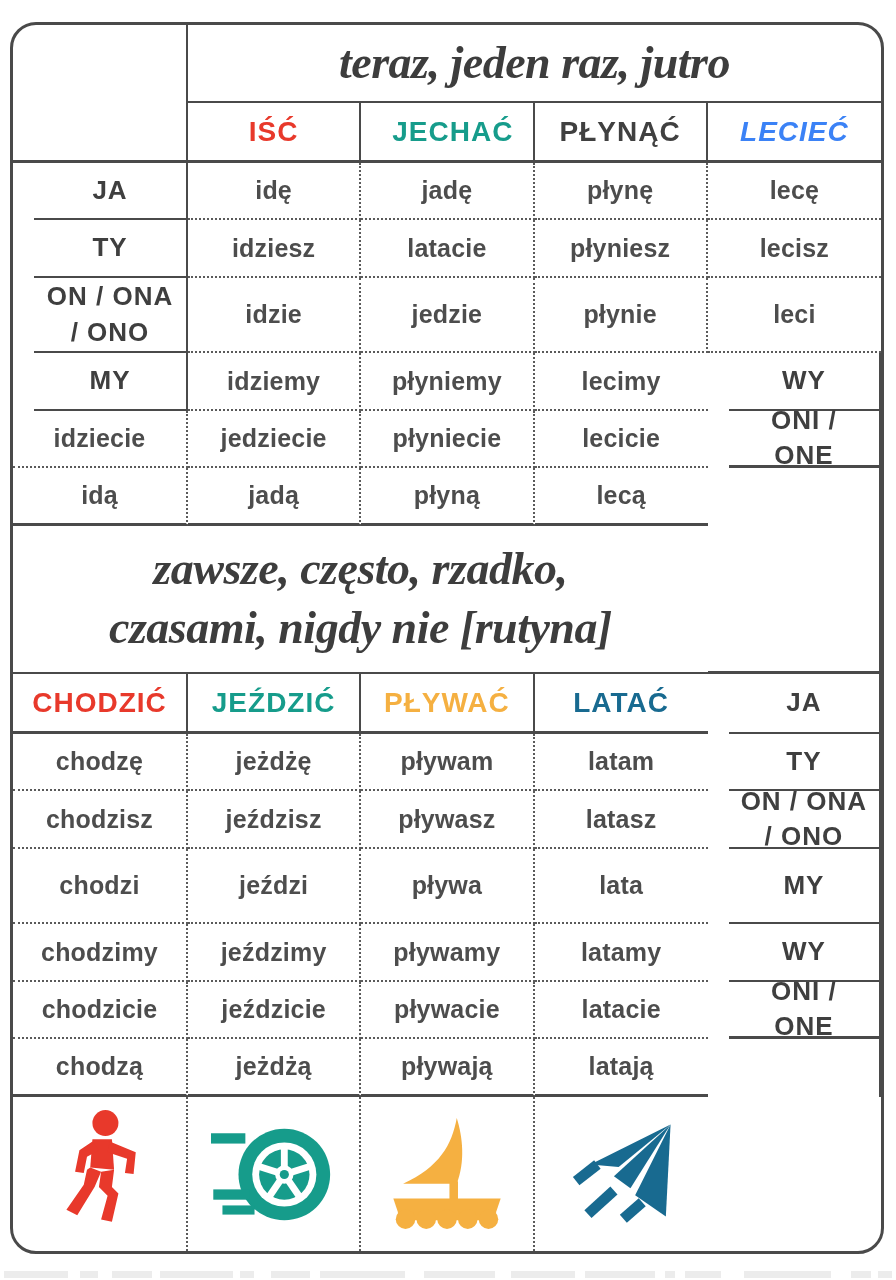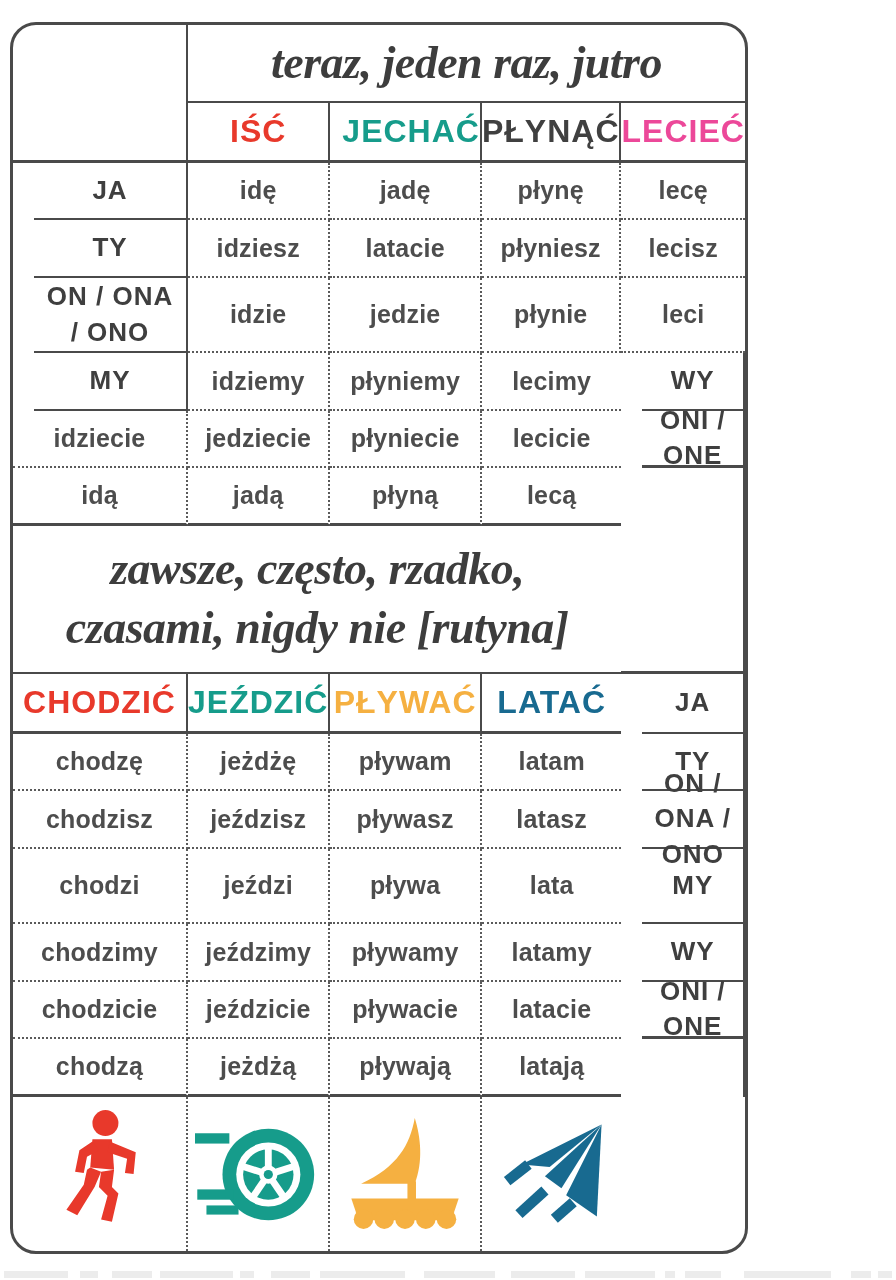--- a/index.html
+++ b/index.html
@@ -1,40 +1,40 @@
 <!DOCTYPE html>
 <html><head>
 <meta charset="utf-8">
 <style>
   html,body{margin:0;padding:0;background:#ffffff;}
   body{width:896px;height:1280px;position:relative;overflow:hidden;
        font-family:"Liberation Sans",sans-serif;}
 
   .grid{
-    position:absolute;left:10px;top:22px;width:738px;height:1232px;
+    position:absolute;left:10px;top:22px;width:874px;height:1232px;
     box-sizing:border-box;border:3px solid #4a4a4a;border-radius:26px;
     overflow:hidden;background:#fff;
     display:grid;
     grid-template-columns:175px repeat(4,1fr);
     grid-template-rows:78px 60px 57px 58px 75px 58px 57px 58px 148px 60px 57px 58px 75px 58px 57px 58px 1fr;
   }
   .cell{display:flex;align-items:center;justify-content:center;
         box-sizing:border-box;text-align:center;}
   .sp2r{grid-row:span 2;}
   .sp4c{grid-column:span 4;}
   
   .sr{border-right:2px solid #4a4a4a;}
   .sb{border-bottom:2px solid #4a4a4a;}
   .SB{border-bottom:3px solid #4a4a4a;}
   .dr{border-right:2px dotted #5a5a5a;}
   .db{border-bottom:2px dotted #5a5a5a;}
 
   .hdr{font-family:"Liberation Serif",serif;font-style:italic;font-weight:bold;
        color:#3d3d3d;font-size:46px;line-height:1.28;letter-spacing:-0.5px;}
-  .verb{font-weight:bold;font-size:32px;letter-spacing:1px;}
+  .verb{font-weight:bold;font-size:28px;letter-spacing:1px;}
   .pron{font-weight:bold;font-size:26px;color:#3f3f3f;letter-spacing:1px;
         line-height:1.35;padding:0 10px;margin-left:21px;}
   .conj{font-weight:bold;font-size:25px;color:#4d4d4d;letter-spacing:0.2px;}
   .icon-cell svg{display:block;}
 
   #strip{position:absolute;left:0;top:1271px;width:896px;height:7px;}
   #strip div{position:absolute;top:0;height:7px;}
 </style>
 </head>
 <body>
@@ -49,21 +49,21 @@
   <div class="cell verb sr SB">
     <span style="color: rgb(232, 57, 43);">IŚĆ</span>
     </div>
   <div class="cell verb sr SB">
     <span style="color: rgb(22, 156, 139); margin-left: 12px;">JECHAĆ</span>
     </div>
   <div class="cell verb sr SB">
     <span style="color: #404040;">PŁYNĄĆ</span>
     </div>
   <div class="cell verb SB">
-    <span style="color: #ec4899;">LECIEĆ</span>
+    <span style="color: #3b82f6; font-style: italic;">LECIEĆ</span>
     </div>
 
   <div class="cell pron sr sb">
       <span>JA</span>
     </div>
   <div class="cell conj dr db">
       <span>idę</span>
     </div>
   <div class="cell conj dr db">
       <span>jadę</span>

